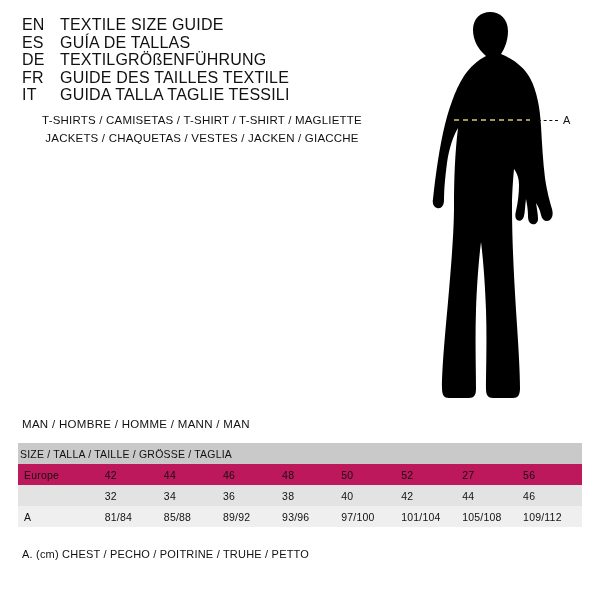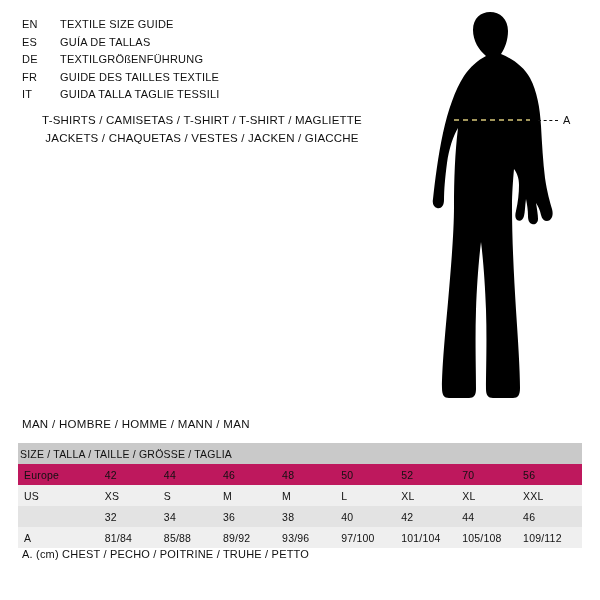--- a/index.html
+++ b/index.html
@@ -23,21 +23,21 @@
 
   
   .lang-block {
     position: absolute;
     left: 22px;
     top: 16px;
     width: 330px;
   }
   .lang-row {
     display: flex;
-    font-size: 11px;
+    font-size: 16px;
     line-height: 17.5px;
     letter-spacing: 0.2px;
     color: #111;
   }
   .lang-code {
     width: 38px;
     flex: 0 0 38px;
   }
   .lang-text {
     flex: 1 1 auto;
@@ -239,33 +239,22 @@
     </thead>
     <tbody>
       <tr class="row-a">
         <td class="label-col">Europe</td>
         <td class="val">42</td>
         <td class="val">44</td>
         <td class="val">46</td>
         <td class="val">48</td>
         <td class="val">50</td>
         <td class="val">52</td>
-        <td class="val">70</td>
+        <td class="val">27</td>
         <td class="val">56</td>
-      </tr>
-      <tr class="row-b">
-        <td class="label-col">US</td>
-        <td class="val">XS</td>
-        <td class="val">S</td>
-        <td class="val">M</td>
-        <td class="val">M</td>
-        <td class="val">L</td>
-        <td class="val">XL</td>
-        <td class="val">XL</td>
-        <td class="val">XXL</td>
       </tr>
       <tr class="row-c">
         <td class="label-col"></td>
         <td class="val">32</td>
         <td class="val">34</td>
         <td class="val">36</td>
         <td class="val">38</td>
         <td class="val">40</td>
         <td class="val">42</td>
         <td class="val">44</td>

